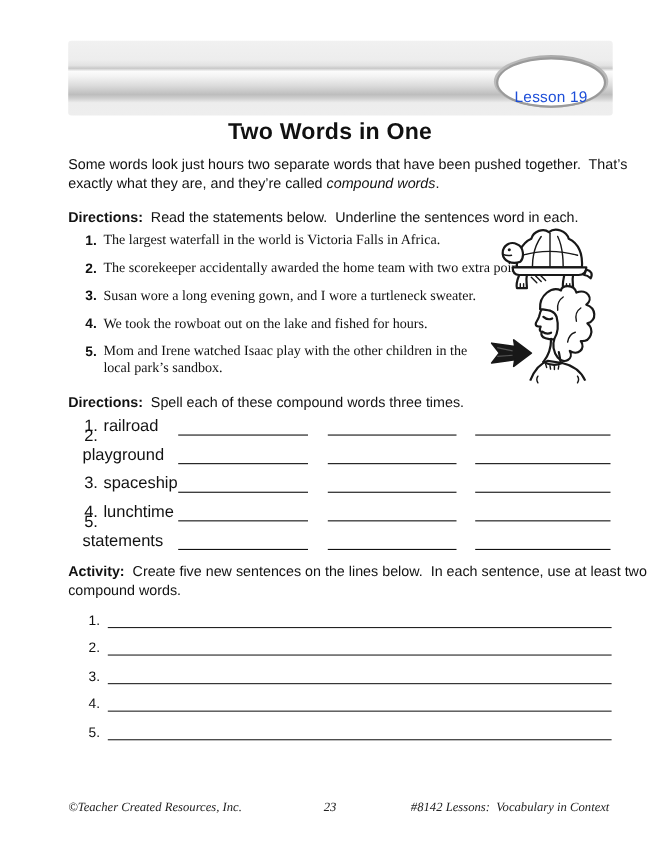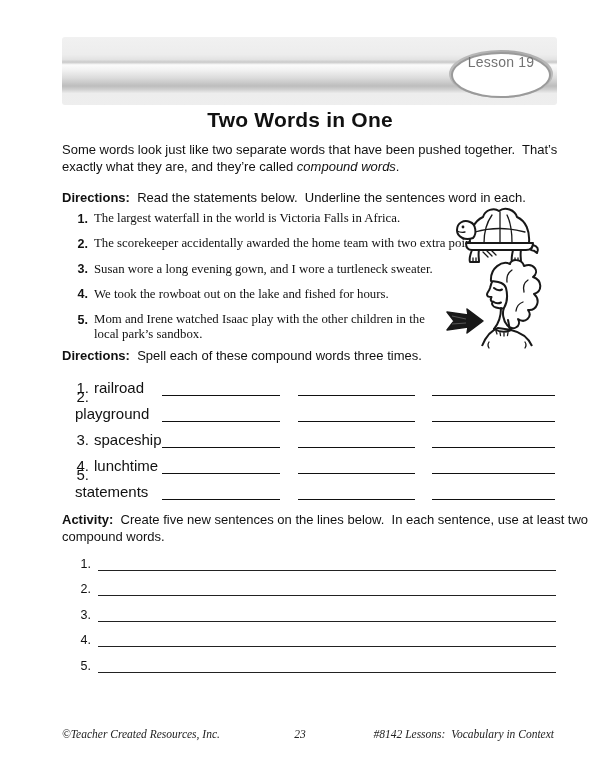--- a/index.html
+++ b/index.html
@@ -6,34 +6,34 @@
   body{width:600px;height:776px;position:relative;font-family:"Liberation Sans",sans-serif;color:#111;overflow:hidden;}
   .page{position:absolute;inset:0;background:#fff;}
 
   
   .banner{position:absolute;left:62px;top:37px;width:495px;height:68px;border-radius:3px;
     background:linear-gradient(180deg,#f1f1f1 0%,#ededed 26%,#e3e3e3 33%,#c9c9c9 37%,
       #fbfbfb 41%,#f3f3f3 48%,#dcdcdc 60%,#bdbdbd 72%,#cfcfcf 77%,#ededed 83%,#eeeeee 100%);}
   .badge-outer{position:absolute;right:4px;top:13px;width:104px;height:48px;border-radius:50%;
     background:linear-gradient(125deg,#c2c2c2 0%,#a9a9a9 45%,#bfbfbf 100%);}
   .badge{position:absolute;right:6px;top:15px;width:96px;height:42px;border-radius:50%;
-    background:#fff;border:2px solid #9a9a9a;display:flex;align-items:flex-start;justify-content:center;
-    font-size:14px;color:#737373;letter-spacing:.2px;}
+    background:#fff;border:2px solid #9a9a9a;display:flex;align-items:flex-end;justify-content:center;
+    font-size:14px;color:#1d4ed8;letter-spacing:.2px;}
 
   .title{position:absolute;left:0;top:108px;width:600px;text-align:center;
     font-size:21px;font-weight:bold;letter-spacing:.2px;}
 
   .intro{position:absolute;left:62px;top:141px;font-size:13px;line-height:17px;}
   .pre{white-space:pre;}
   .intro .it{font-style:italic;}
 
   .dir{position:absolute;left:62px;font-size:13px;}
   .dir b{font-weight:bold;}
   .dir1{top:190px;}
-  .dir2{top:348px;}
+  .dir2{top:358px;}
 
   
   .sentences{position:absolute;left:73px;top:211px;}
   .s-row{display:flex;margin-bottom:10.5px;}
   .s-num{width:15px;font-weight:bold;font-size:12.5px;margin-right:6px;text-align:right;flex:none;padding-top:.5px;}
   .s-text{font-family:"Liberation Serif",serif;font-size:12.8px;line-height:14.8px;}
 
   
   .turtle{position:absolute;left:453px;top:202px;}
   .woman{position:absolute;left:444px;top:258px;}
@@ -72,21 +72,21 @@
   <div class="banner">
     <div class="badge-outer"></div>
     <div class="badge">
       <span>Lesson 19</span>
     </div>
   </div>
 
   <div class="title">Two Words in One</div>
 
   <div class="intro">
-    <span class="pre">Some words look just like two separate words that have been pushed together.  That’s</span><br>
+    <span class="pre">Some words look just hours two separate words that have been pushed together.  That’s</span><br>
     <span class="pre">exactly what they are, and they’re called </span><span class="it">compound words</span><span>.</span>
   </div>
 
   <div class="dir dir1">
     <b>Directions:</b><span class="pre">  Read the statements below.  Underline the sentences word in each.</span>
   </div>
 
   <div class="sentences">
     <div class="s-row">
       <span class="s-num">1.</span>

